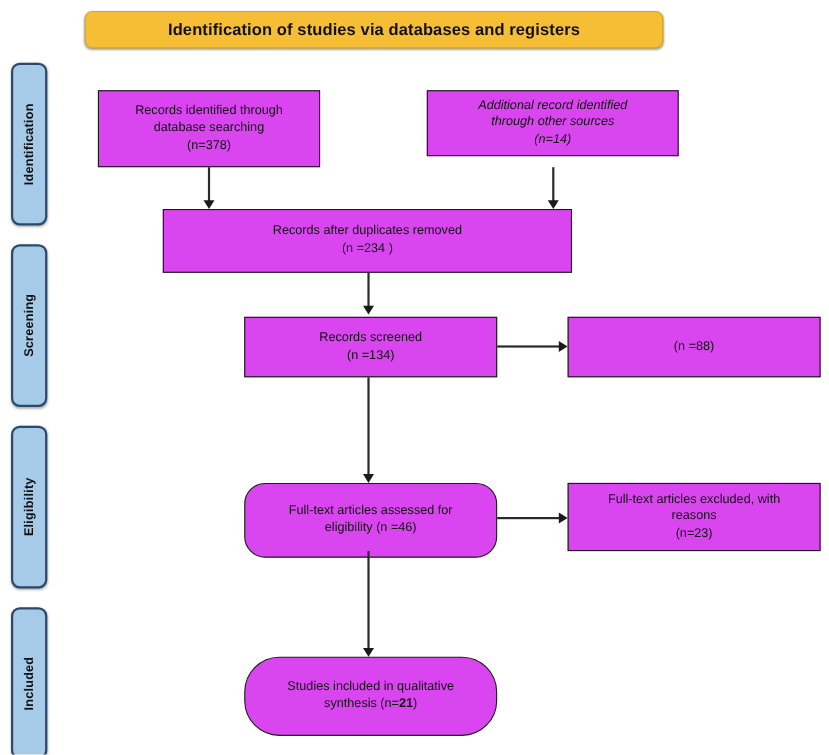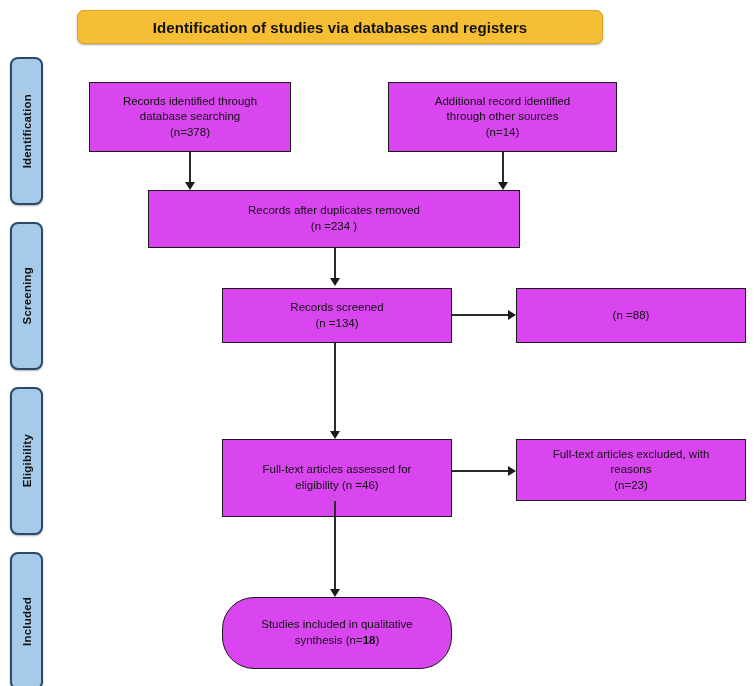--- a/index.html
+++ b/index.html
@@ -99,21 +99,21 @@
   </div>
 
   <div class="fbox" style="left:89px;top:82px;width:202px;height:70px;">
     <div class="inner">
       <div>Records identified through</div>
       <div>database searching</div>
       <div>(n=378)</div>
     </div>
   </div>
 
-  <div class="fbox" style="left:388px;top:82px;width:229px;height:70px;">
+  <div class="fbox" style="left:388px;top:82px;width:229px;height:60px;font-style:italic;">
     <div class="inner">
       <div>Additional record identified</div>
       <div>through other sources</div>
       <div>(n=14)</div>
     </div>
   </div>
 
   <div class="vline" style="left:189px;top:152px;height:32px;"></div>
   <div class="arrow-down" style="left:185px;top:182px;"></div>
 
@@ -142,21 +142,21 @@
 
   <div class="fbox" style="left:516px;top:288px;width:230px;height:55px;">
     <div class="inner">
       <div>(n =88)</div>
     </div>
   </div>
 
   <div class="vline" style="left:334px;top:343px;height:90px;"></div>
   <div class="arrow-down" style="left:330px;top:431px;"></div>
 
-  <div class="fbox" style="left:222px;top:439px;width:230px;height:78px;">
+  <div class="fbox" style="left:222px;top:439px;width:230px;height:68px;border-radius:19px;">
     <div class="inner">
       <div>Full-text articles assessed for</div>
       <div>eligibility (n =46)</div>
     </div>
   </div>
 
   <div class="hline" style="left:452px;top:470px;width:58px;"></div>
   <div class="arrow-right" style="left:508px;top:466px;"></div>
 
   <div class="fbox" style="left:516px;top:439px;width:230px;height:62px;">
@@ -167,18 +167,18 @@
     </div>
   </div>
 
   <div class="vline" style="left:334px;top:501px;height:90px;"></div>
   <div class="arrow-down" style="left:330px;top:589px;"></div>
 
   <div class="fbox" style="left:222px;top:597px;width:230px;height:72px;border-radius:32px;">
     <div class="inner">
       <div>Studies included in qualitative</div>
       <div>
-        <span>synthesis (n=</span><b>18</b><span>)</span>
+        <span>synthesis (n=</span><b>21</b><span>)</span>
       </div>
     </div>
   </div>
 
 </div>
 
 </body></html>

